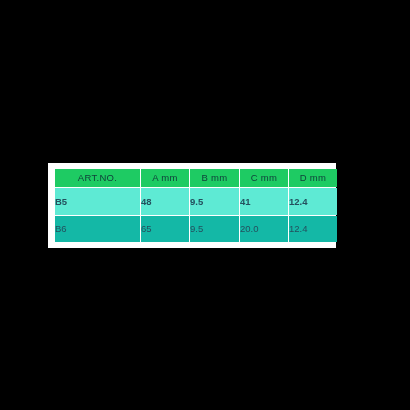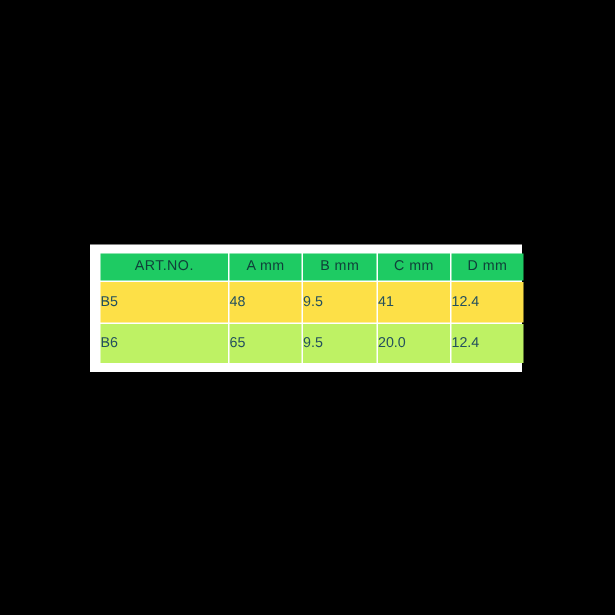--- a/index.html
+++ b/index.html
@@ -10,21 +10,21 @@
     height: 410px;
     overflow: hidden;
   }
   body {
     font-family: "Liberation Sans", sans-serif;
     position: relative;
   }
 
   #spec-table-frame {
     position: absolute;
-    left: 60px;
+    left: 48px;
     top: 163px;
     width: 288px;
     height: 85px;
     background: #ffffff;
     box-sizing: border-box;
     padding: 5px 4px 5px 6px;
   }
 
   table.spec-table {
     width: 100%;
@@ -48,22 +48,22 @@
     white-space: nowrap;
   }
 
   table.spec-table thead th {
     background: #1ecb63;
     color: #10413a;
     text-align: center;
     letter-spacing: 0.3px;
   }
 
-  tbody tr.row-odd td { background: #fde047; }
-  tbody tr.row-even td { background: #bef264; }
+  tbody tr.row-odd td { background: #5eead4; font-weight: bold; }
+  tbody tr.row-even td { background: #14b8a6; }
 
   td.col-art, th.col-art {
     text-align: left;
     padding-left: 3px;
   }
   th.col-art { text-align: center; padding-left: 0; }
 
   td.col-num { }
 
   col.w-art { width: 85px; }

